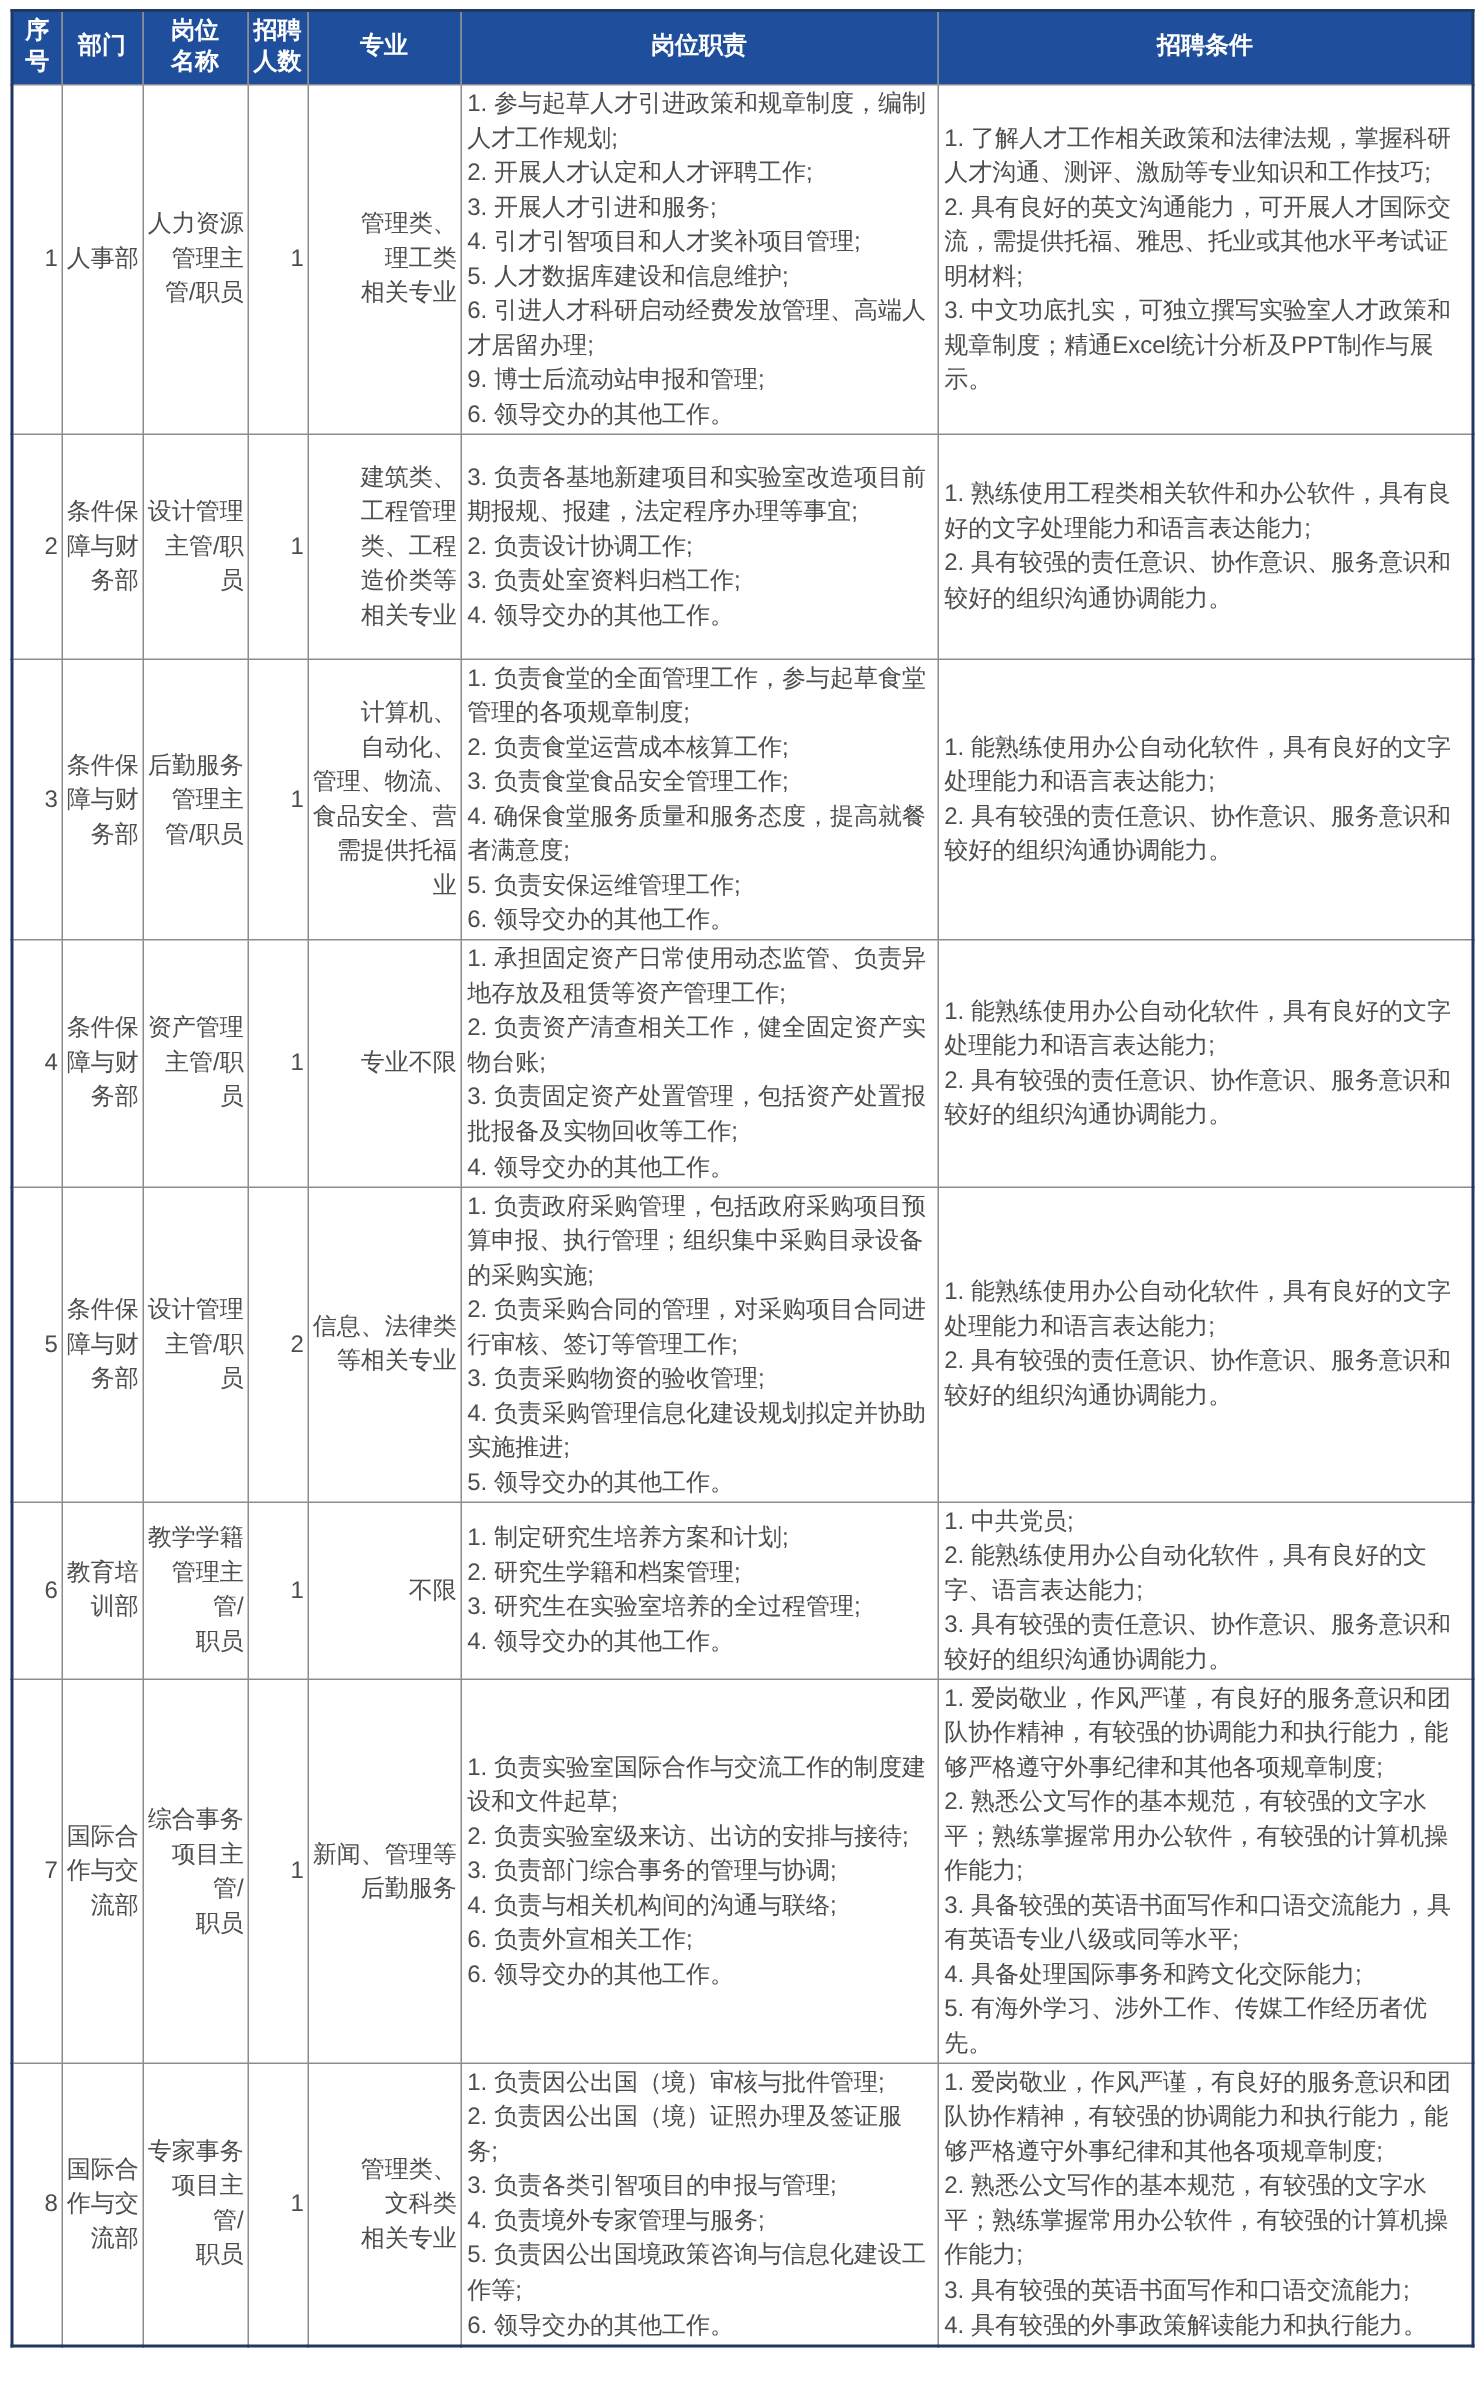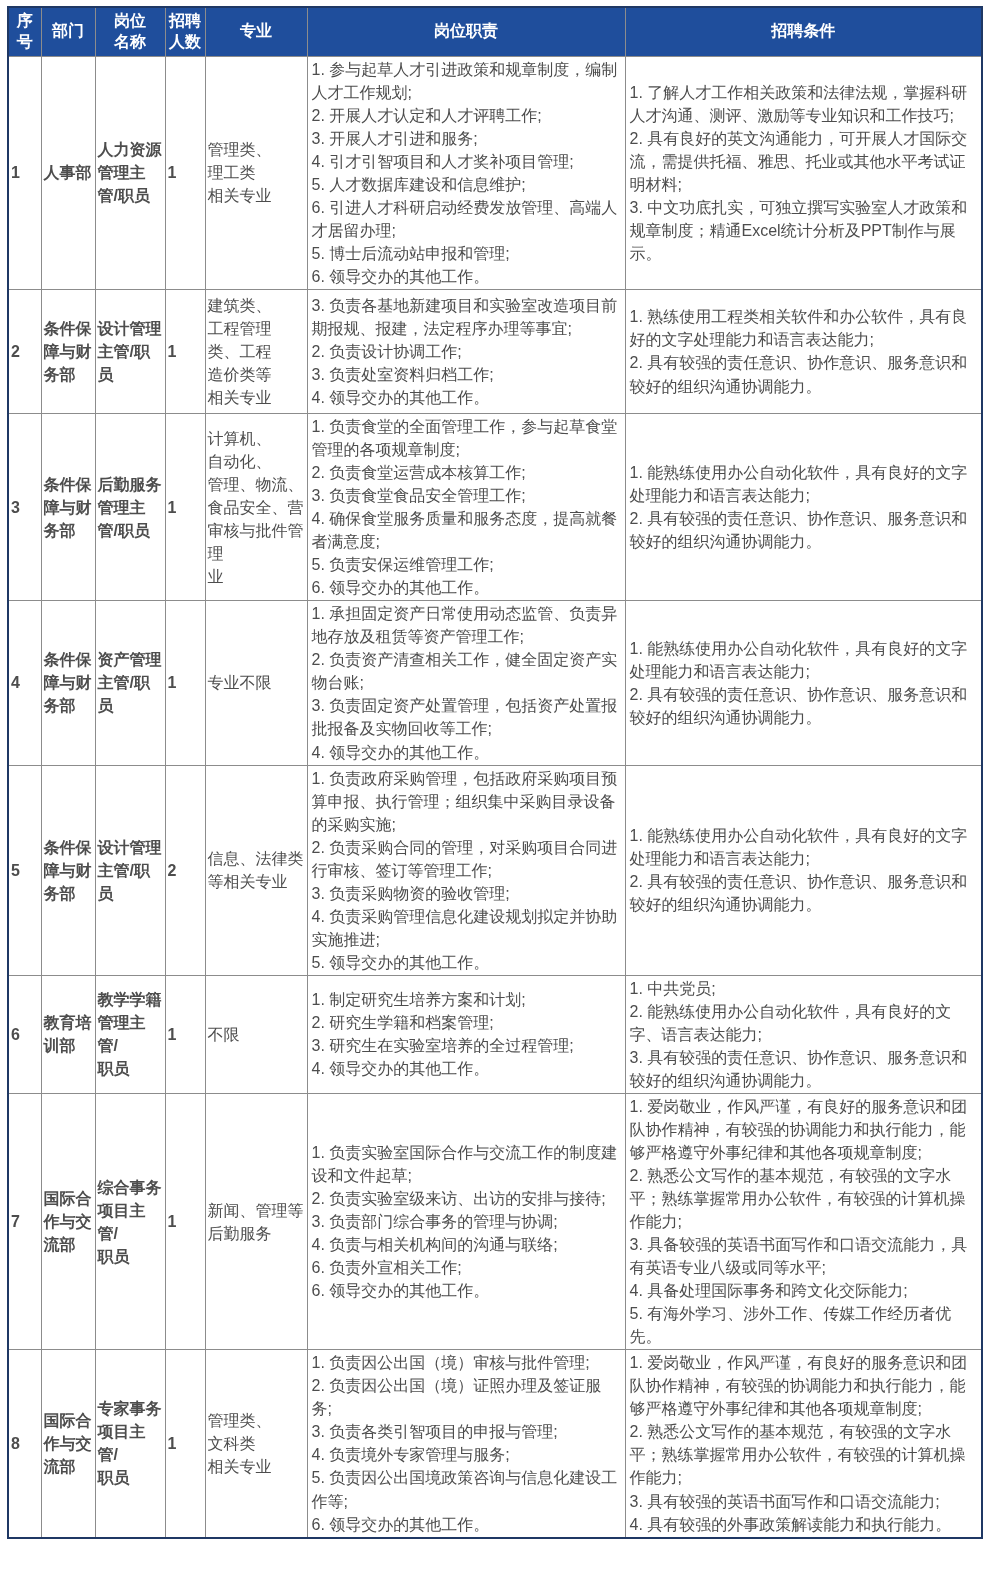--- a/index.html
+++ b/index.html
@@ -41,29 +41,28 @@
     border:1px solid var(--grid-line);
     color:var(--body-text);
     font-size:16px;
     line-height:1.44;
     vertical-align:middle;
     padding:1px 4px;
     word-break:normal;
     overflow-wrap:break-word;
   }
   td.c0, td.c1, td.c2, td.c3{
-    text-align:left;
+    text-align:right;
     white-space:pre-line;
     padding:1px 2px;
-    font-weight:bold;
   }
   td.c4{
-    text-align:left;
+    text-align:right;
     white-space:pre-line;
-    padding:4px 2px;
+    padding:17px 2px;
   }
   td.c5, td.c6{text-align:left;}
   .li{margin:0;}
 </style>
 </head>
 <body>
 
 <div class="wrap">
   <table>
     <colgroup>
@@ -99,21 +98,21 @@
           <td class="c4">管理类、
 理工类
 相关专业</td>
           <td class="c5">
             <div class="li">1. 参与起草人才引进政策和规章制度，编制人才工作规划;</div>
             <div class="li">2. 开展人才认定和人才评聘工作;</div>
             <div class="li">3. 开展人才引进和服务;</div>
             <div class="li">4. 引才引智项目和人才奖补项目管理;</div>
             <div class="li">5. 人才数据库建设和信息维护;</div>
             <div class="li">6. 引进人才科研启动经费发放管理、高端人才居留办理;</div>
-            <div class="li">5. 博士后流动站申报和管理;</div>
+            <div class="li">9. 博士后流动站申报和管理;</div>
             <div class="li">6. 领导交办的其他工作。</div>
           </td>
           <td class="c6">
             <div class="li">1. 了解人才工作相关政策和法律法规，掌握科研人才沟通、测评、激励等专业知识和工作技巧;</div>
             <div class="li">2. 具有良好的英文沟通能力，可开展人才国际交流，需提供托福、雅思、托业或其他水平考试证明材料;</div>
             <div class="li">3. 中文功底扎实，可独立撰写实验室人才政策和规章制度；精通Excel统计分析及PPT制作与展示。</div>
           </td>
         </tr>
         <tr>
           <td class="c0">2</td>
@@ -146,21 +145,21 @@
 障与财
 务部</td>
           <td class="c2">后勤服务
 管理主
 管/职员</td>
           <td class="c3">1</td>
           <td class="c4">计算机、
 自动化、
 管理、物流、
 食品安全、营
-审核与批件管理
+需提供托福
 业</td>
           <td class="c5">
             <div class="li">1. 负责食堂的全面管理工作，参与起草食堂管理的各项规章制度;</div>
             <div class="li">2. 负责食堂运营成本核算工作;</div>
             <div class="li">3. 负责食堂食品安全管理工作;</div>
             <div class="li">4. 确保食堂服务质量和服务态度，提高就餐者满意度;</div>
             <div class="li">5. 负责安保运维管理工作;</div>
             <div class="li">6. 领导交办的其他工作。</div>
           </td>
           <td class="c6">

